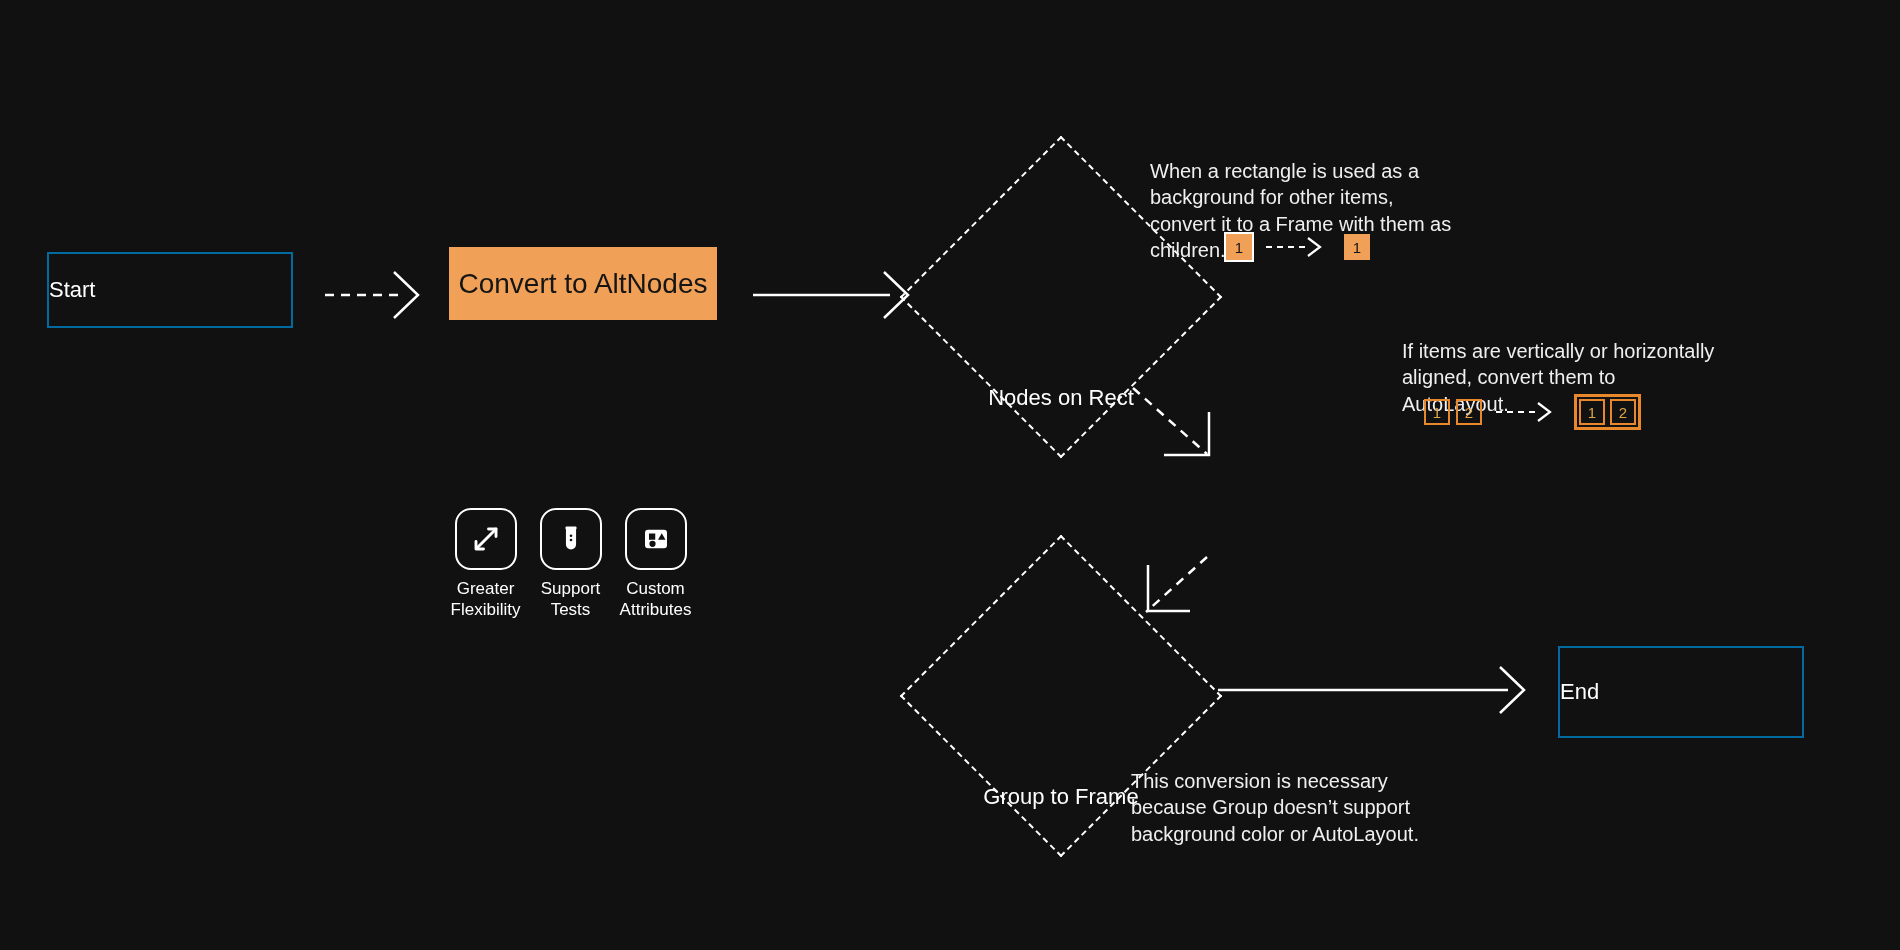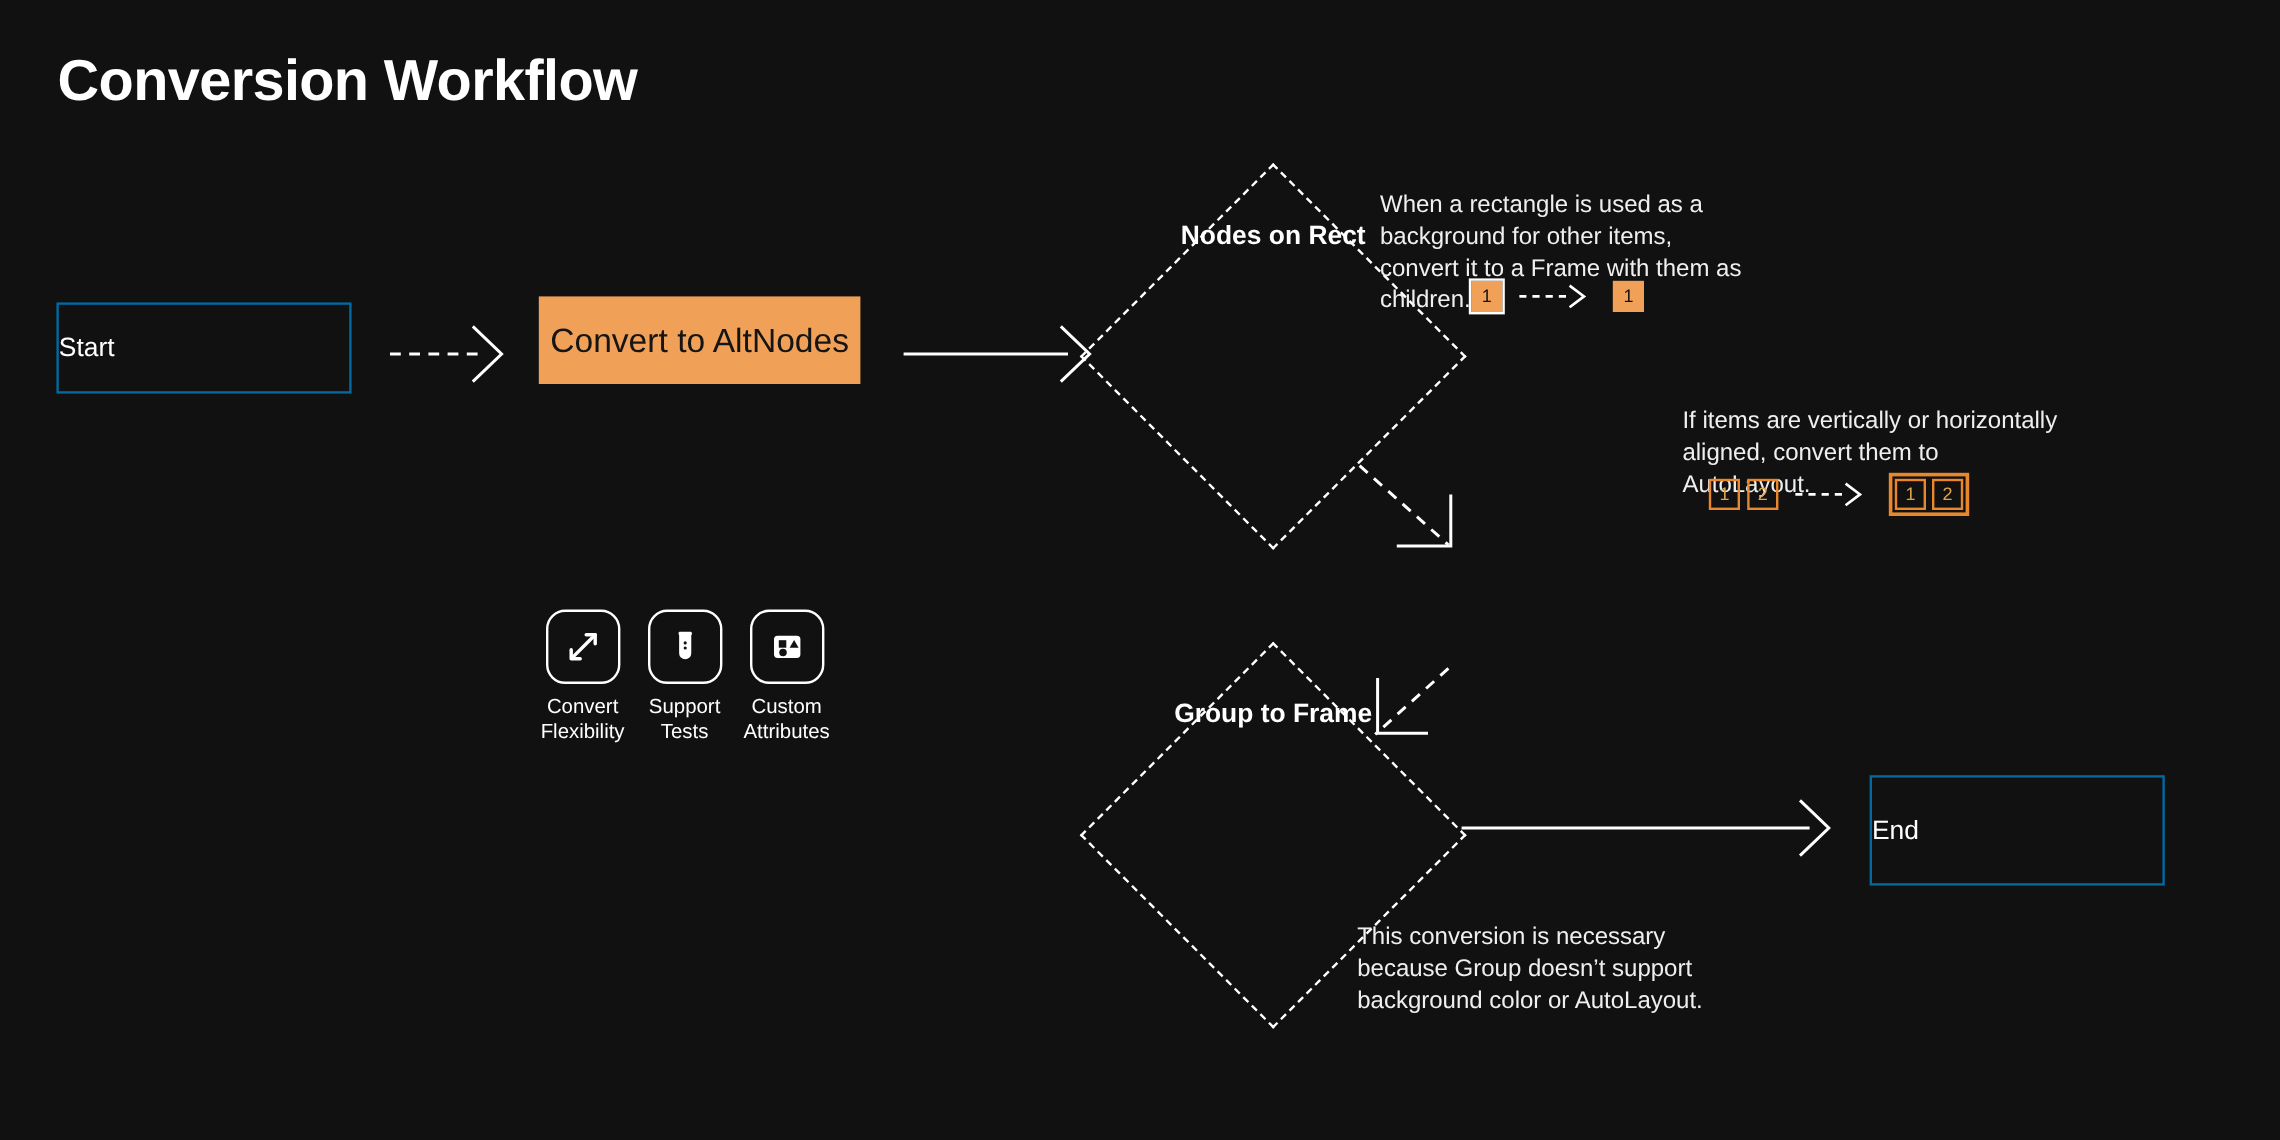--- a/index.html
+++ b/index.html
@@ -60,23 +60,22 @@
     display: flex;
     align-items: center;
     justify-content: center;
     font-size: 28px;
   }
 
   
   .diamond-wrap {
     position: absolute;
     display: flex;
-    align-items: flex-start;
+    align-items: flex-end;
     justify-content: center;
-    font-weight: bold;
   }
   .diamond-shape {
     position: absolute;
     left: 50%;
     top: 50%;
     width: 100%;
     height: 100%;
     transform: translate(-50%, -50%) rotate(45deg);
     border: 2px dashed #ffffff;
     box-sizing: border-box;
@@ -215,21 +214,20 @@
     height: 22px;
     margin: 0 14px;
     position: relative;
   }
 </style>
 </head>
 <body>
 
 <div class="canvas">
 
-  <div id="page-title">Conversion Workflow</div>
 
   <svg id="arrow-layer" width="1900" height="950" viewBox="0 0 1900 950" fill="none" xmlns="http://www.w3.org/2000/svg">
 
     <g>
       <line x1="325" y1="295" x2="400" y2="295" stroke="#ffffff" stroke-width="2.5" stroke-dasharray="9 7"></line>
       <polyline points="394,272 418,295 394,318" stroke="#ffffff" stroke-width="2.5" fill="none"></polyline>
     </g>
 
     <g>
       <line x1="753" y1="295" x2="890" y2="295" stroke="#ffffff" stroke-width="2.5"></line>
@@ -265,21 +263,21 @@
 
     <div class="feature-item">
       <div class="feature-icon-box">
         <svg width="30" height="30" viewBox="0 0 24 24">
           <path d="M14 4 H20 V10" stroke="#ffffff" stroke-width="2.3" fill="none" stroke-linecap="round" stroke-linejoin="round"></path>
           <path d="M10 20 H4 V14" stroke="#ffffff" stroke-width="2.3" fill="none" stroke-linecap="round" stroke-linejoin="round"></path>
           <path d="M20 4 L4.6 19.4" stroke="#ffffff" stroke-width="2.3" stroke-linecap="round"></path>
         </svg>
       </div>
       <div class="feature-caption">
-        <span>Convert</span><br>
+        <span>Greater</span><br>
         <span>Flexibility</span>
       </div>
     </div>
 
     <div class="feature-item">
       <div class="feature-icon-box">
         <svg width="30" height="30" viewBox="0 0 24 24">
           <path d="M8.6 3 H15.4 V16.3 a3.4 3.4 0 0 1 -6.8 0 Z" fill="#ffffff" stroke="#ffffff" stroke-width="1.3" stroke-linejoin="round"></path>
           <rect x="7.6" y="2" width="8.8" height="2.3" rx="0.8" fill="#ffffff"></rect>
           <circle cx="12" cy="9.4" r="1.05" fill="#111111"></circle>

